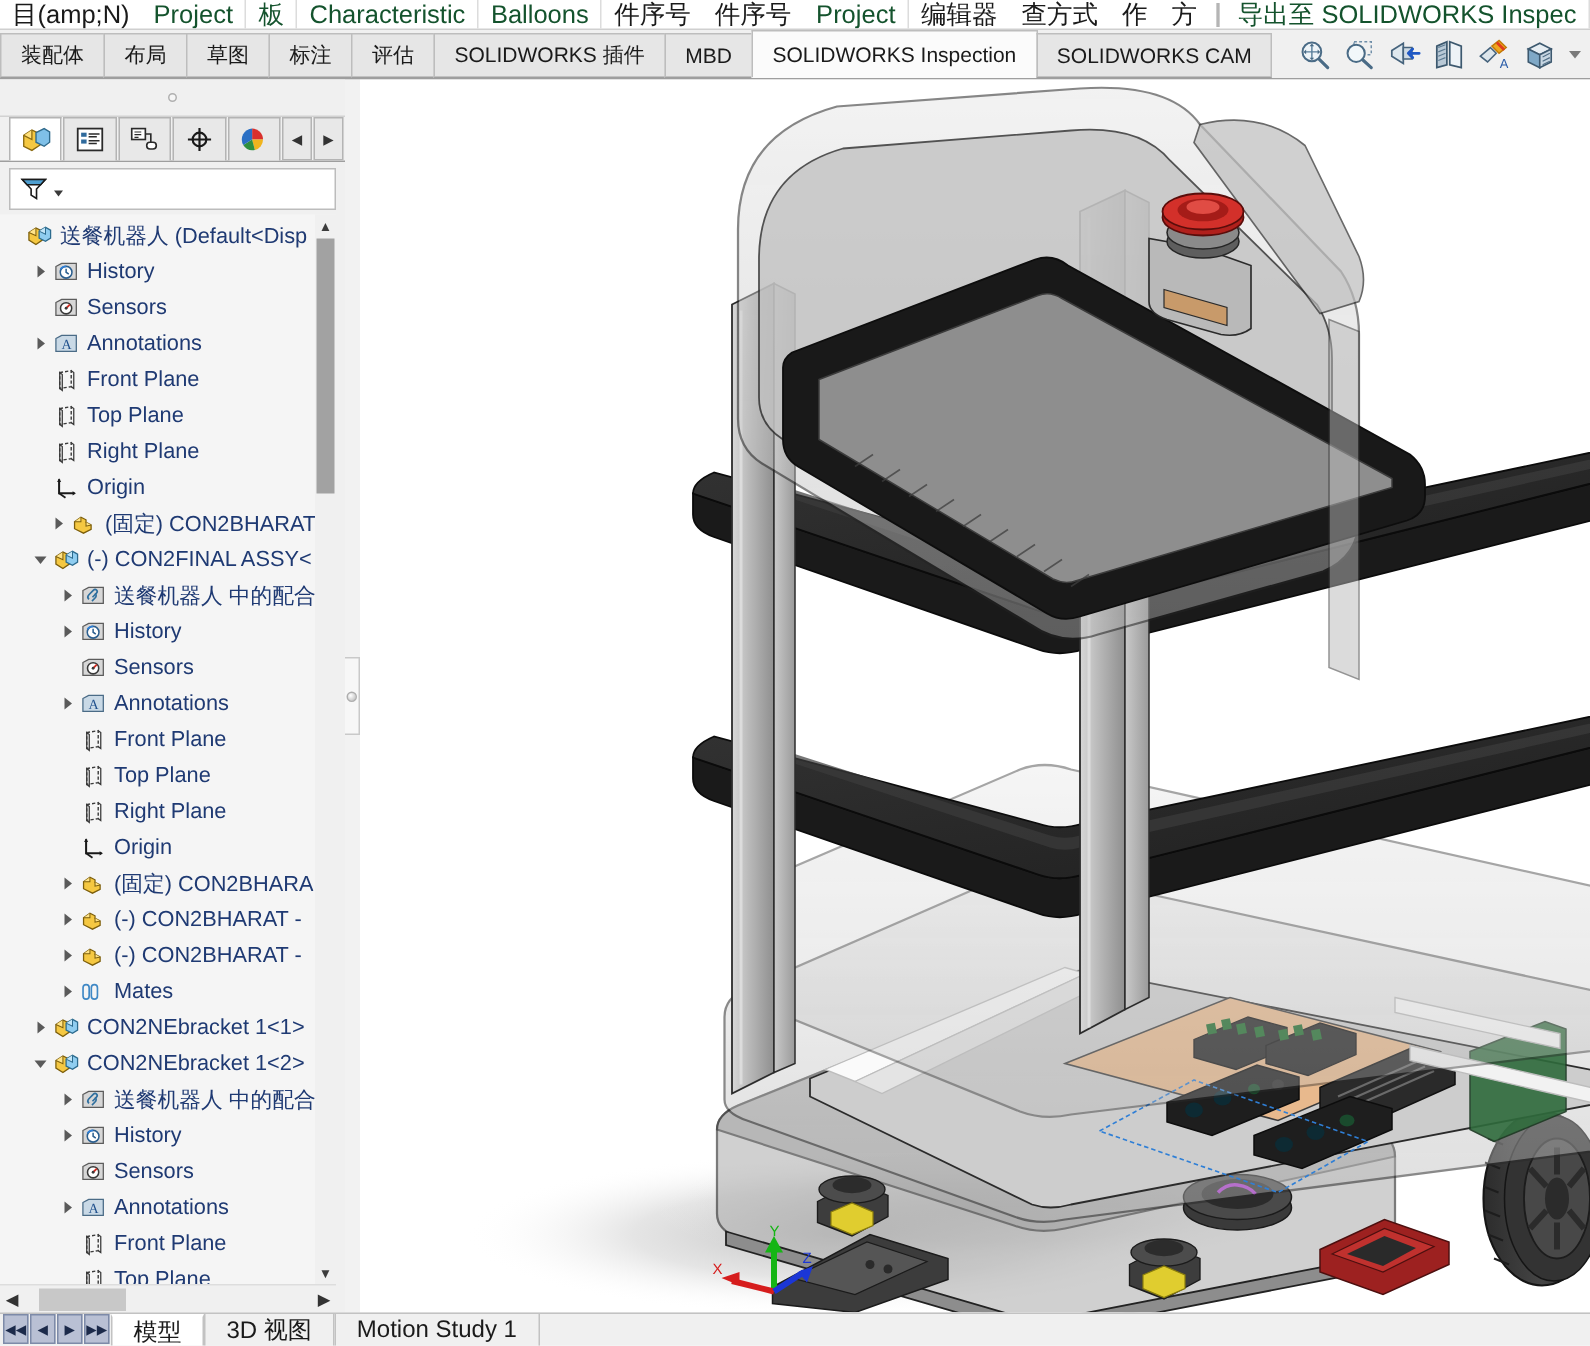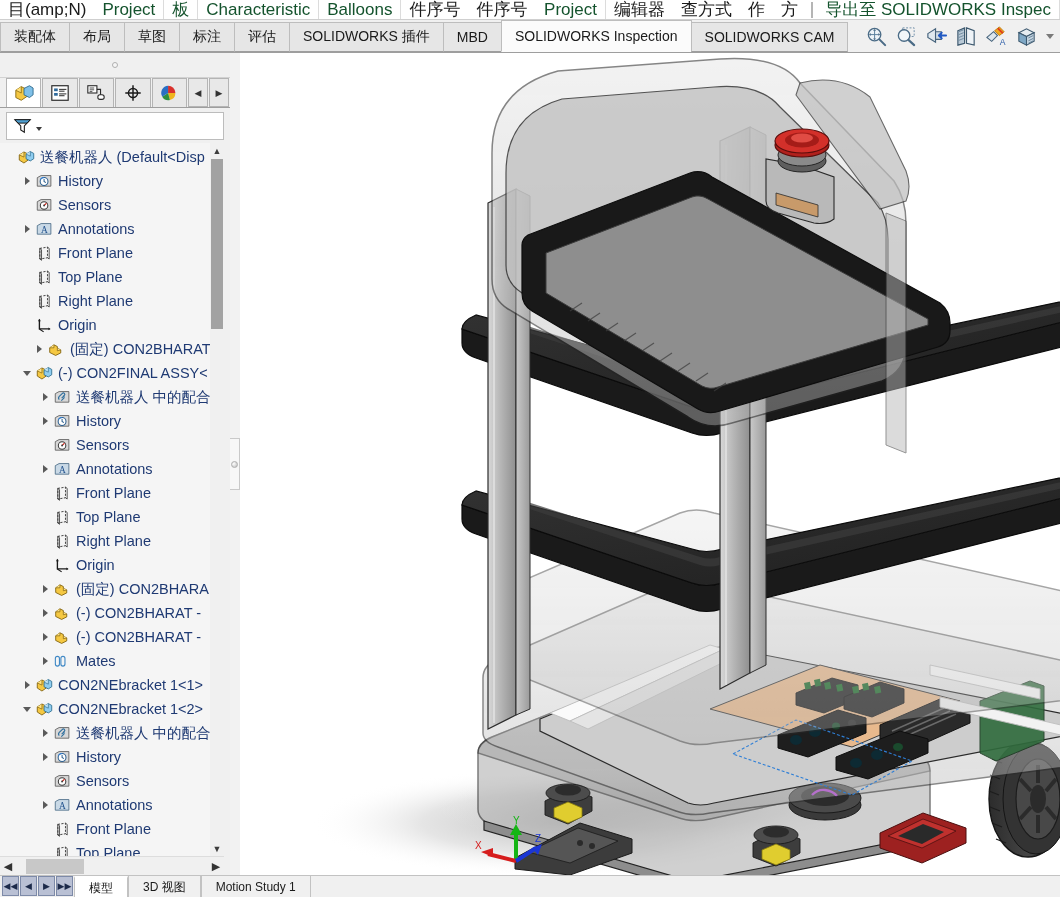--- a/index.html
+++ b/index.html
@@ -171,21 +171,21 @@
   #bb-nav{ display:flex; height:20px; margin-left:2px; }
   .bbn{
     width:17px; height:20px; background:#b9c0d4;
     border:1px solid #7d8aa8; margin-right:1px;
     display:flex; align-items:center; justify-content:center;
     font-size:9px; color:#1c2a4a;
   }
   .btab{
     height:22px; padding:0 14px; background:#f0f0f0;
     border-left:1px solid #c2c2c2; border-right:1px solid #c2c2c2;
-    display:flex; align-items:center; font-size:12px; color:#1a1a1a;
+    display:flex; align-items:center; font-size:16px; color:#1a1a1a;
     white-space:nowrap;
   }
   .btab.active{ background:#ffffff; border-top:2px solid #ffffff; }
 </style>
 </head>
 <body>
 
 <div id="top-strip">
     <div class="tstrip-cell dark">目(amp;N)</div>
     <div class="tstrip-cell dim">Project</div>

